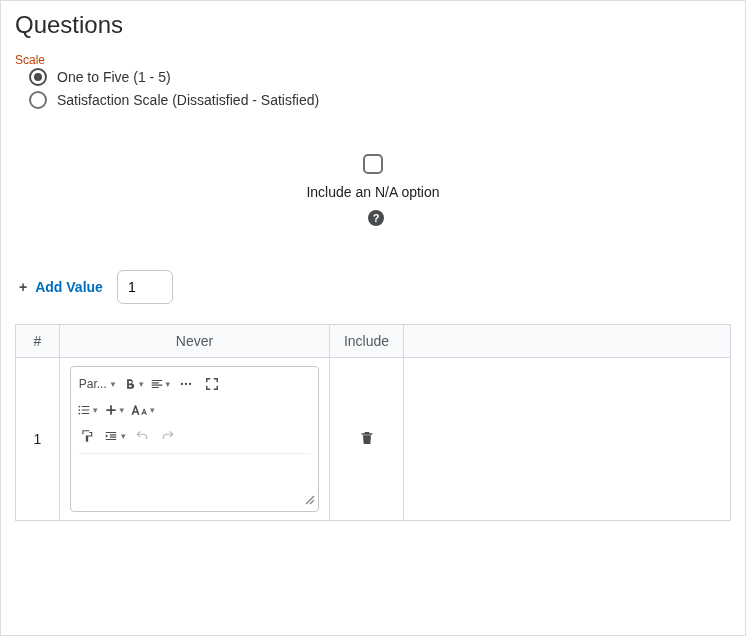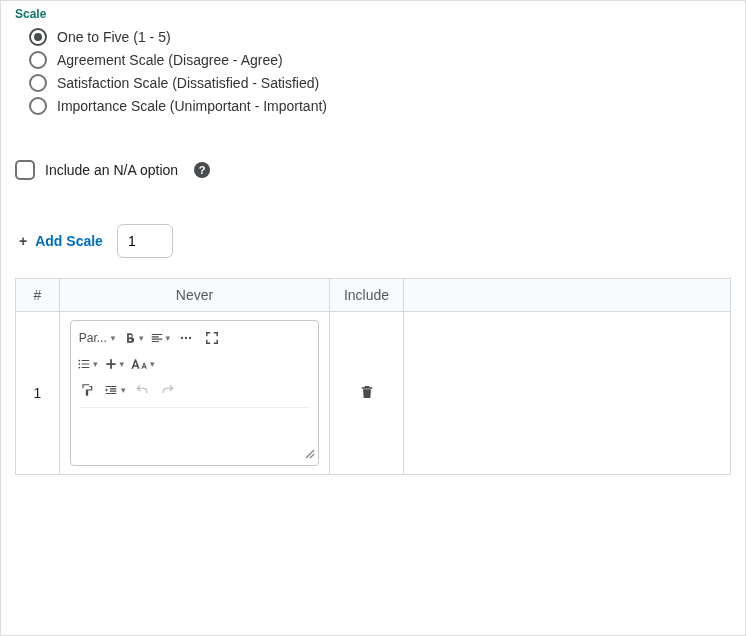--- a/index.html
+++ b/index.html
@@ -19,23 +19,22 @@
     position: relative;
   }
   .page-title {
     font-size: 24px;
     font-weight: 400;
     margin: 4px 0 14px 0;
     color: #2b2b2b;
   }
   .section-label {
     font-size: 12px;
-    font-weight: 700;
-    margin-bottom: 6px;
-    color: #0f766e;
+    font-weight: 400;
+    color: #c2410c;
   }
   .radio-list { display: flex; flex-direction: column; gap: 3px; }
   .radio-item {
     display: flex;
     align-items: center;
     gap: 10px;
     padding: 1px 14px;
     cursor: pointer;
   }
   .radio-outer {
@@ -50,20 +49,21 @@
     width: 8px; height: 8px;
     border-radius: 50%;
     background: #494c4e;
     display: none;
   }
   .radio-outer.selected .radio-inner { display: block; }
   .radio-label { font-size: 14px; color: #333; }
   .na-row {
     display: flex; align-items: center; gap: 10px;
     margin-top: 44px;
+    flex-direction: column;
   }
   .checkbox {
     width: 20px; height: 20px;
     border: 2px solid #6f7277;
     border-radius: 5px;
     cursor: pointer;
     flex-shrink: 0;
   }
   .help-icon {
     width: 16px; height: 16px;
@@ -172,54 +172,47 @@
     color: #494c4e;
     cursor: pointer;
     display: inline-flex;
   }
 </style>
 </head>
 <body>
 
 <div class="panel">
 
+  <h1 class="page-title">Questions</h1>
 
   <div class="section-label">Scale</div>
 
   <div class="radio-list" id="radio-list">
       <div class="radio-item">
         <span class="radio-outer selected">
           <span class="radio-inner"></span>
         </span>
         <span class="radio-label">One to Five (1 - 5)</span>
       </div>
       <div class="radio-item">
         <span class="radio-outer"></span>
-        <span class="radio-label">Agreement Scale (Disagree - Agree)</span>
-      </div>
-      <div class="radio-item">
-        <span class="radio-outer"></span>
         <span class="radio-label">Satisfaction Scale (Dissatisfied - Satisfied)</span>
-      </div>
-      <div class="radio-item">
-        <span class="radio-outer"></span>
-        <span class="radio-label">Importance Scale (Unimportant - Important)</span>
       </div>
     </div>
 
   <div class="na-row">
     <span class="checkbox"></span>
     <span>Include an N/A option</span>
     <span class="help-icon">?</span>
   </div>
 
   <div class="add-row">
     <span class="add-btn">
       <span class="plus">+</span>
-      <span>Add Scale</span>
+      <span>Add Value</span>
     </span>
     <input class="count-input" type="text" value="1" style="">
   </div>
 
   <table class="grid">
     <thead>
       <tr>
         <th class="col-num">#</th>
         <th class="col-value">Never</th>
         <th class="col-remove">Include</th>

